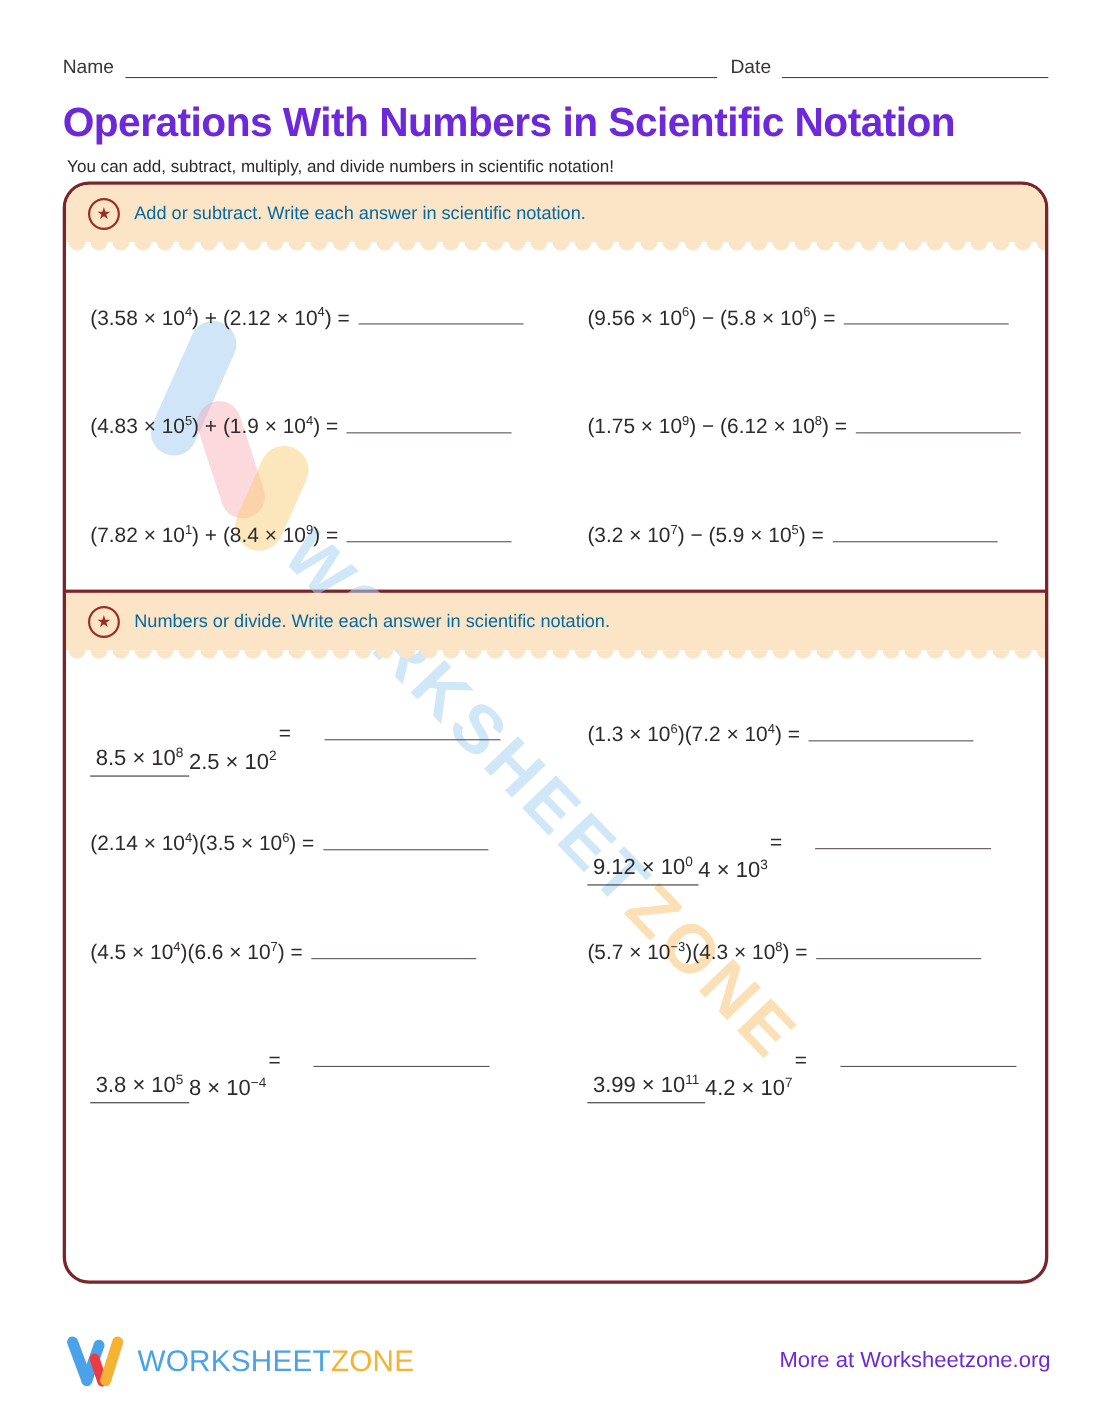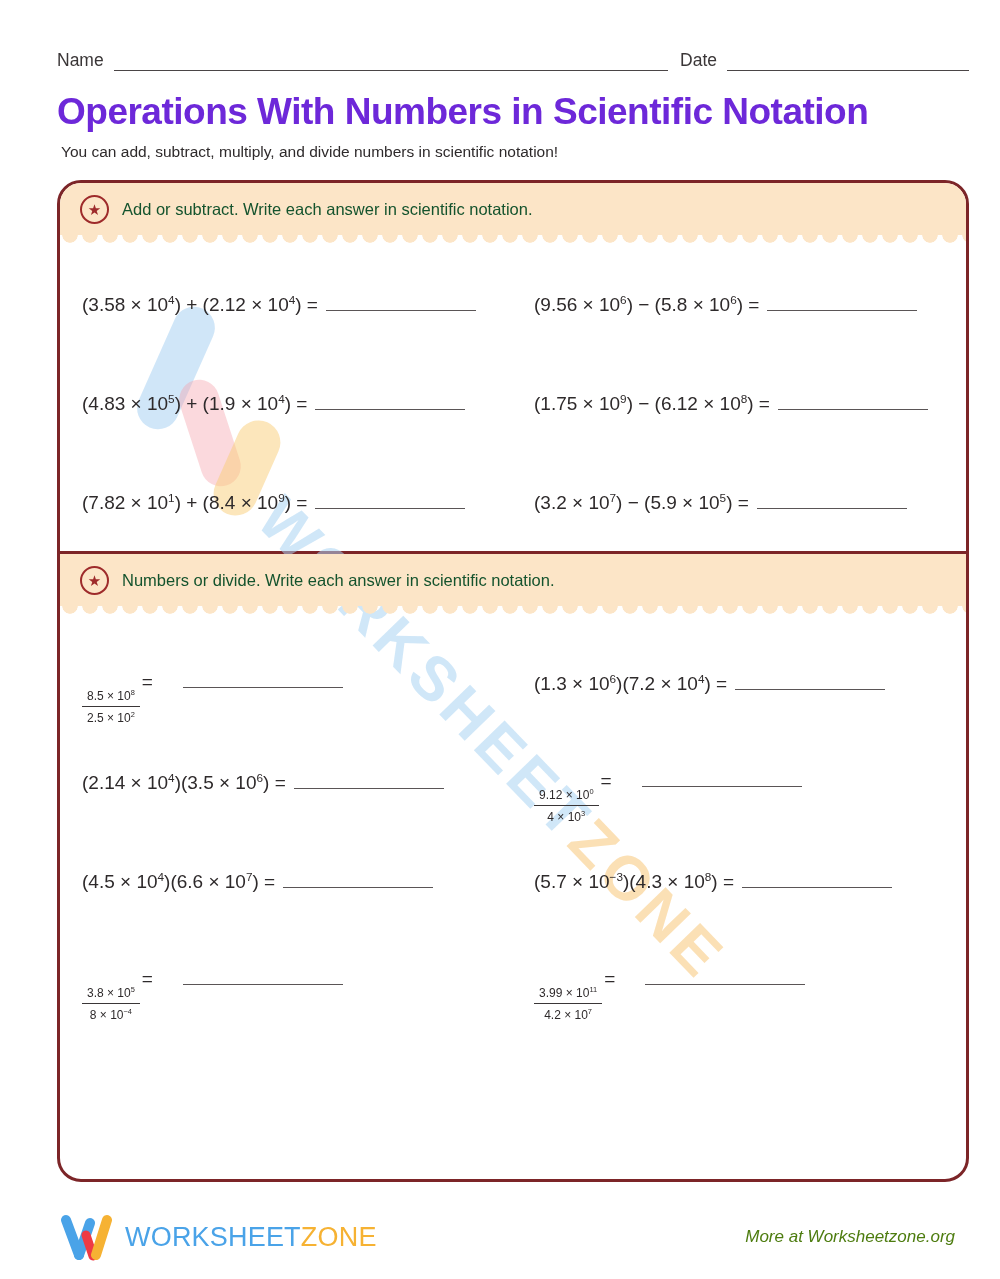--- a/index.html
+++ b/index.html
@@ -1,32 +1,32 @@
 <!DOCTYPE html>
 <html><head>
 <meta charset="utf-8">
 <style>
   html,body{margin:0;padding:0;}
   body{
     width:1000px;height:1279px;background:#ffffff;
     font-family:"Liberation Sans",sans-serif;color:#2e2a2b;
     position:relative;overflow:hidden;
   }
-  .page{padding:50px 31px 0 57px;}
+  .page{padding:50px 47px 0 57px;}
 
   
   .name-date{display:flex;align-items:flex-end;font-size:17.5px;color:#3a3637;margin-bottom:20px;}
   .fill-line{border-bottom:1.6px solid #4a4546;height:1.05em;display:inline-block;}
   .name-line{flex:1;margin:0 10px;}
   .date-label{margin-left:2px;}
   .date-line{width:242px;margin-left:10px;}
 
   
   .title{font-size:37px;font-weight:bold;color:#6d28d9;margin:2px 0 10px 0;letter-spacing:-0.5px;}
-  .subtitle{font-size:15.5px;color:#2e2a2b;margin:0 0 19px 4px;}
+  .subtitle{font-size:15.5px;color:#2e2a2b;margin:0 0 4px 4px;}
 
   
   .worksheet{
     position:relative;border:3px solid #7c2528;border-radius:24px;
     height:996px;overflow:hidden;background:#fff;
   }
   .divider{border-top:3px solid #7c2528;}
 
   .band{
     background:#fce5c7;height:52px;display:flex;align-items:center;
@@ -35,37 +35,37 @@
   .scallop{
     height:9px;position:relative;z-index:2;
     background-image:radial-gradient(circle 8px at 10px 0px,#fce5c7 7.4px,rgba(0,0,0,0) 8px);
     background-size:20px 9px;background-repeat:repeat-x;
   }
   .star-badge{
     width:25px;height:25px;border-radius:50%;border:2.5px solid #9e2b2b;
     color:#9e2b2b;font-size:15px;line-height:25px;text-align:center;
     display:inline-block;background:#fce5c7;flex:0 0 auto;
   }
-  .instruction{font-size:16.5px;color:#14532d;}
+  .instruction{font-size:16.5px;color:#0369a1;}
 
   
   .problems{
     display:grid;grid-template-columns:452px 1fr;grid-auto-rows:99px;
     align-items:center;padding:10px 26px 0 22px;position:relative;z-index:2;
   }
   .problems.mult{padding-top:18px;}
   .problem{font-size:19px;white-space:nowrap;}
   sup{font-size:0.62em;}
   .answer-line{
     display:inline-block;width:150px;height:0.95em;
     border-bottom:1.6px solid #5a5556;margin-left:8px;
   }
   .fraction{
-    display:inline-flex;flex-direction:column;text-align:center;
-    vertical-align:middle;font-size:12px;margin-top:48px;
+    display:inline-flex;flex-direction:row;text-align:center;
+    vertical-align:middle;font-size:20px;margin-top:48px;
   }
   .numerator{border-bottom:1.6px solid #3a3637;padding:0 5px 3px 5px;}
   .denominator{padding-top:3px;}
   .equals{margin:0 4px;}
   .fraction + .equals{margin:0 12px 0 2px;}
   .problem .equals + .answer-line{margin-left:18px;width:160px;}
 
   
   .watermark{
     position:absolute;top:300px;left:235px;z-index:1;
@@ -82,21 +82,21 @@
 
   
   .footer{
     position:absolute;left:57px;right:45px;bottom:18px;
     display:flex;align-items:center;
   }
   .brand{display:flex;align-items:center;gap:10px;}
   .brand-text{font-size:27px;font-weight:normal;letter-spacing:0.2px;}
   .brand-text .b1{color:#4aa3e8;}
   .brand-text .b2{color:#f6b233;}
-  .more-text{margin-left:auto;font-size:17px;color:#4d7c0f;font-style:italic;}
+  .more-text{margin-left:auto;font-size:20px;color:#6d28d9;}
 </style>
 </head>
 <body>
 
 <div class="page">
 
   <div class="name-date">
     <span>Name</span>
     <span class="fill-line name-line"></span>
     <span class="date-label">Date</span>

